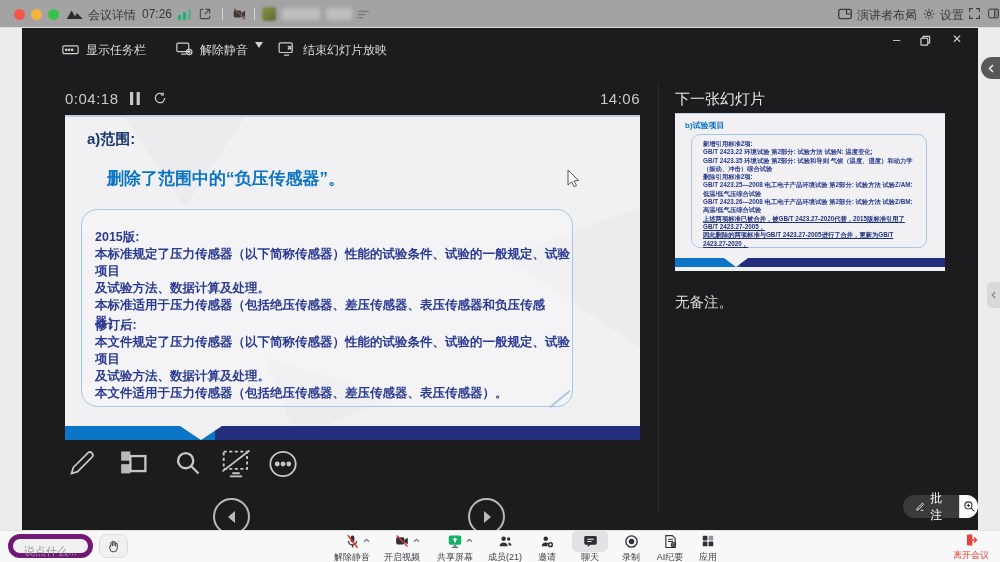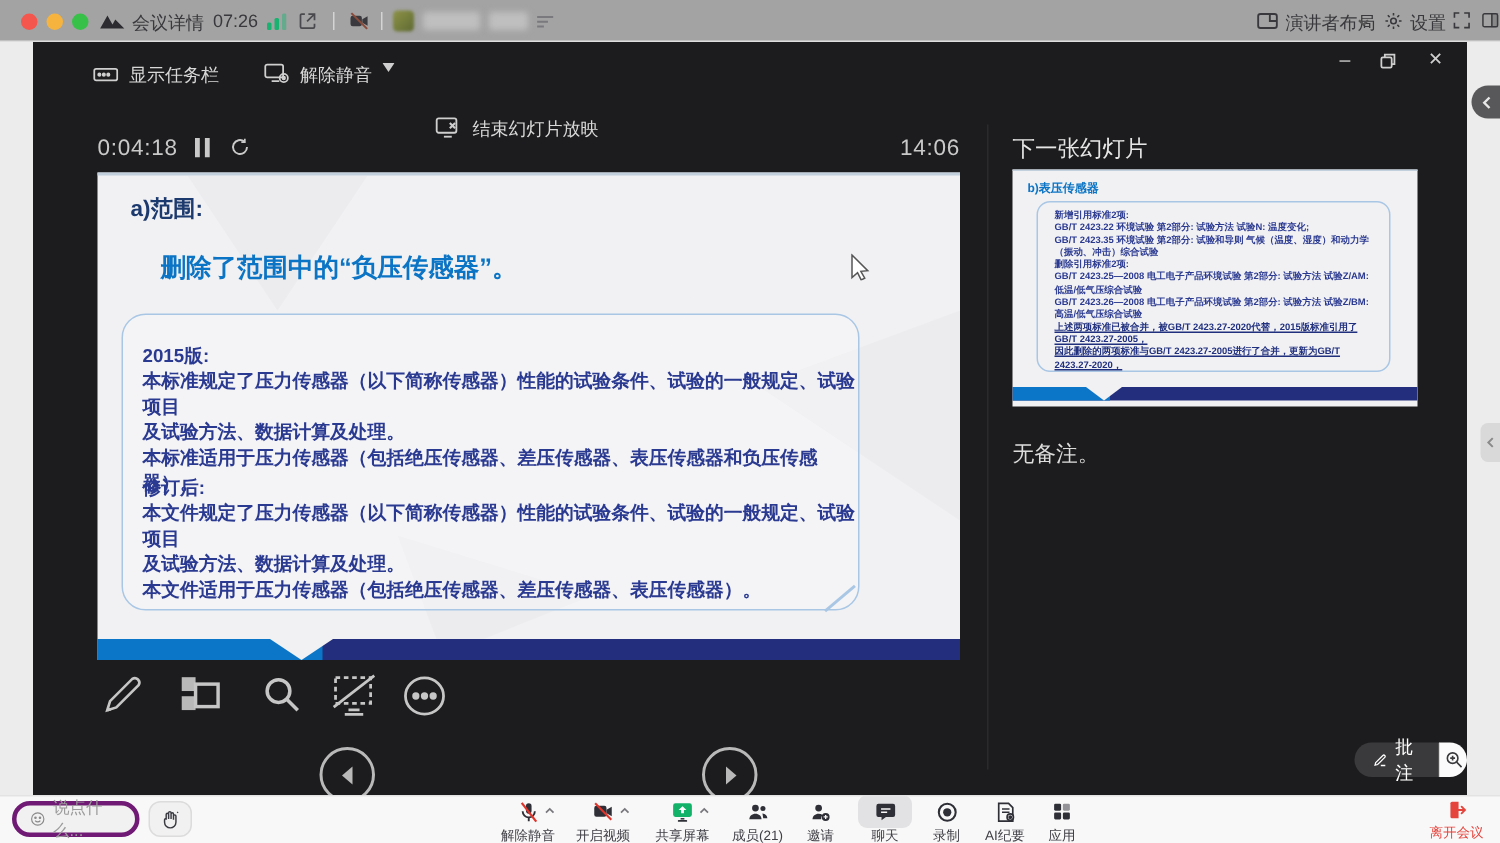--- a/index.html
+++ b/index.html
@@ -56,21 +56,21 @@
   .annotate { position:absolute; left:881px; top:467px; height:23px; display:flex; align-items:center; }
   .annotate .pill { background:#3a3a3d; border-radius:13px 0 0 13px; height:23px; display:flex; align-items:center; gap:5px; padding:0 10px 0 12px; color:#fff; font-size:12px; }
   .annotate .zoomer { width:23px; height:23px; background:#fbfbfb; border-radius:0 13px 13px 0; display:flex; align-items:center; justify-content:center; border-left:1px solid #d9d9d9; }
 
   
   .handle-dark { position:absolute; left:981px; top:57px; width:19px; height:22px; background:#58585b; border-radius:11px 0 0 11px; display:flex; align-items:center; justify-content:center; }
   .handle-light { position:absolute; left:987px; top:282px; width:13px; height:26px; background:#d9d9d9; border-radius:5px 0 0 5px; display:flex; align-items:center; justify-content:center; }
 
   
   .bottombar { position:absolute; left:0; top:530px; width:1000px; height:32px; background:#f8f8f8; border-top:1px solid #e3e3e3; }
-  .chatpill { position:absolute; left:8px; top:3px; width:85px; height:24px; border:3px solid #701a75; background:#f1f1f1; border-radius:13px; display:flex; align-items:center; gap:5px; padding:0 9px; }
+  .chatpill { position:absolute; left:8px; top:3px; width:85px; height:24px; border:5px solid #701a75; background:#f1f1f1; border-radius:13px; display:flex; align-items:center; gap:5px; padding:0 9px;flex-direction:column; }
   .chatpill span { font-size:11px; color:#9b9b9b; }
   .handbtn { position:absolute; left:99px; top:3px; width:29px; height:24px; border:1px solid #dcdcdc; background:#f1f1f1; border-radius:8px; display:flex; align-items:center; justify-content:center; }
   .bitem { position:absolute; top:2px; width:52px; display:flex; flex-direction:column; align-items:center; }
   .bitem .ic { height:16px; display:flex; align-items:center; justify-content:center; position:relative; }
   .bitem .lbl { font-size:9px; color:#3f3f46; margin-top:2px; white-space:nowrap; }
   .chev { position:absolute; right:-10px; top:5px; }
   .hl { position:absolute; left:50%; top:-3px; transform:translateX(-50%); width:36px; height:22px; background:#e2e2e4; border-radius:6px; z-index:-1; }
   .leave { position:absolute; left:945px; top:2px; width:52px; display:flex; flex-direction:column; align-items:center; }
   .leave .lbl { font-size:9px; color:#e5443d; margin-top:2px; white-space:nowrap; }
 </style>
@@ -150,21 +150,21 @@
         <rect x="1" y="1" width="14" height="10" rx="1.5"></rect>
         <path d="M6 14h6"></path>
         <circle cx="15.5" cy="11.5" r="3.2"></circle>
         <circle cx="15.5" cy="11.5" r="1" fill="#cfcfcf"></circle>
       </svg>
     <span>解除静音</span>
     <svg width="8" height="6" viewBox="0 0 8 6">
         <path d="M0 0h8L4 6z" fill="#cfcfcf"></path>
       </svg>
   </div>
-  <div class="ppt-btn" style="left:268px;top:14px;margin-top:36px;">
+  <div class="ppt-btn" style="left:256px;top:14px;">
     <svg width="18" height="14" viewBox="0 0 20 16" fill="none" stroke="#cfcfcf" stroke-width="1.4">
         <rect x="1" y="1" width="15" height="11" rx="1.5"></rect>
         <path d="M6.5 15h6"></path>
         <path d="M11 4.5l4 4M15 4.5l-4 4" stroke-width="1.6"></path>
       </svg>
     <span>结束幻灯片放映</span>
   </div>
 
   <span class="winctl" style="left:871px;top:4px;">–</span>
   <svg class="abs" style="left:898px;top:7px;" width="11" height="11" viewBox="0 0 12 12" fill="none" stroke="#cfcfcf" stroke-width="1.3">
@@ -251,21 +251,21 @@
   <div class="navcircle" style="left:446px;top:470px;">
     <svg width="14" height="14" viewBox="0 0 14 14">
         <path d="M4 1l7 6-7 6z" fill="#b9b9b9"></path>
       </svg>
   </div>
 
   <span class="abs" style="left:636px;top:55px;width:1px;height:430px;background:#2a2a2c;"></span>
 
   <span class="panel-title" style="left:653px;top:62px;">下一张幻灯片</span>
   <div class="thumb">
-    <div class="thumb-h">b)表压传感器</div>
+    <div class="thumb-h">b)试验项目</div>
     <div class="thumb-box">
       <div class="bold">新增引用标准2项:</div>
       <div>GB/T 2423.22 环境试验 第2部分: 试验方法 试验N: 温度变化;</div>
       <div>GB/T 2423.35 环境试验 第2部分: 试验和导则 气候（温度、湿度）和动力学（振动、冲击）综合试验</div>
       <div class="bold">删除引用标准2项:</div>
       <div>GB/T 2423.25—2008 电工电子产品环境试验 第2部分: 试验方法 试验Z/AM: 低温/低气压综合试验</div>
       <div>GB/T 2423.26—2008 电工电子产品环境试验 第2部分: 试验方法 试验Z/BM: 高温/低气压综合试验</div>
       <div class="ul">上述两项标准已被合并，被GB/T 2423.27-2020代替，2015版标准引用了GB/T 2423.27-2005，</div>
       <div class="ul">因此删除的两项标准与GB/T 2423.27-2005进行了合并，更新为GB/T 2423.27-2020，</div>
     </div>

